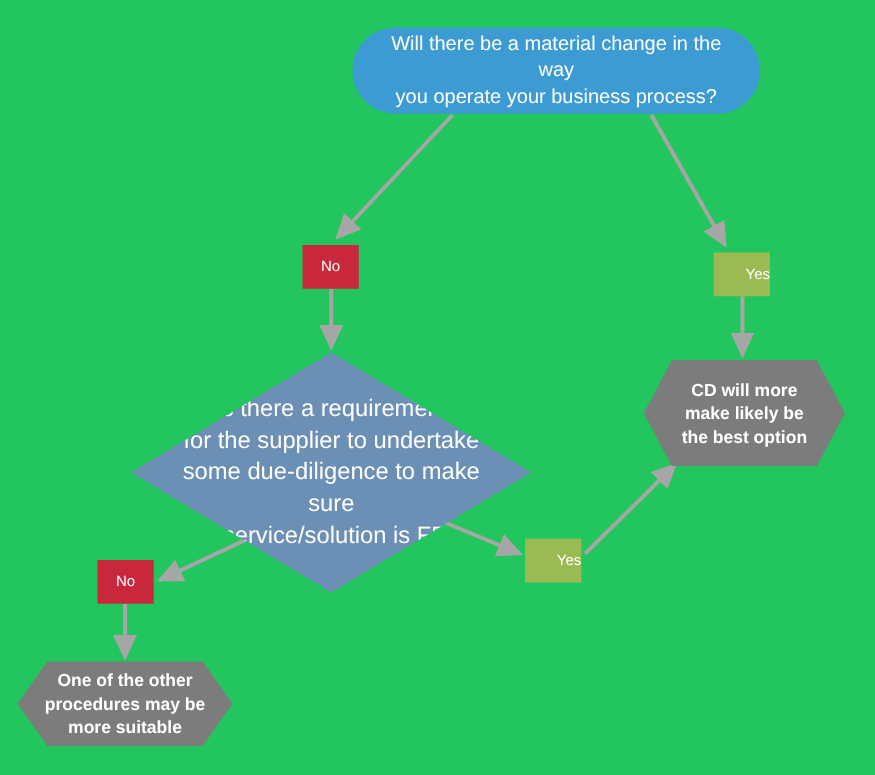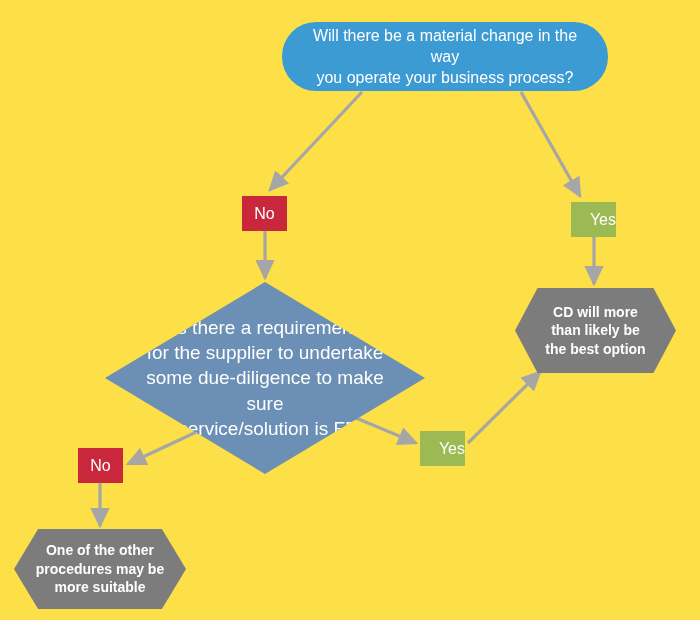--- a/index.html
+++ b/index.html
@@ -4,21 +4,21 @@
 <style>
   html, body {
     margin: 0;
     padding: 0;
     background: #ffffff;
   }
   #canvas {
     position: relative;
     width: 700px;
     height: 620px;
-    background: #fde047;
+    background: #22c55e;
     overflow: hidden;
     font-family: "Liberation Sans", sans-serif;
   }
   #edges {
     position: absolute;
     left: 0;
     top: 0;
     width: 700px;
     height: 620px;
   }
@@ -59,21 +59,21 @@
     background: #6b8fb5;
     clip-path: polygon(50% 0%, 100% 50%, 50% 100%, 0% 50%);
     font-size: 19px;
     padding: 0 34px;
   }
 
   
   .n-label {
     width: 45px;
     height: 35px;
-    font-size: 16px;
+    font-size: 12px;
   }
   .c-red { background: #c9283c; }
   .c-green { background: #9bba53; text-align: right; }
 
   .n-no-1 { left: 242px; top: 196px; }
   .n-yes-1 { left: 571px; top: 202px; }
   .n-yes-2 { left: 420px; top: 431px; }
   .n-no-2 { left: 78px; top: 448px; }
 
   
@@ -87,21 +87,21 @@
     left: 515px;
     top: 288px;
     width: 161px;
     height: 85px;
     padding: 0 18px;
   }
   .n-hex-left {
     left: 14px;
     top: 529px;
     width: 172px;
-    height: 80px;
+    height: 68px;
     padding: 12px 20px;
   }
 </style>
 </head>
 <body>
 
 <div id="canvas">
 
   <svg id="edges" viewBox="0 0 700 620" xmlns="http://www.w3.org/2000/svg">
     <defs>
@@ -135,21 +135,21 @@
   <div class="node n-label c-red n-no-1">
     <span class="node-text">No</span>
   </div>
 
   <div class="node n-label c-green n-yes-1">
     <span class="node-text">Yes</span>
   </div>
 
   <div class="node n-hex n-hex-right">
     <span class="node-text">CD will more
-than likely be
+make likely be
 the best option</span>
   </div>
 
   <div class="node n-diamond">
     <span class="node-text">Is there a requirement
 for the supplier to undertake
 some due-diligence to make sure
 it’s service/solution is FFP?</span>
   </div>
 

